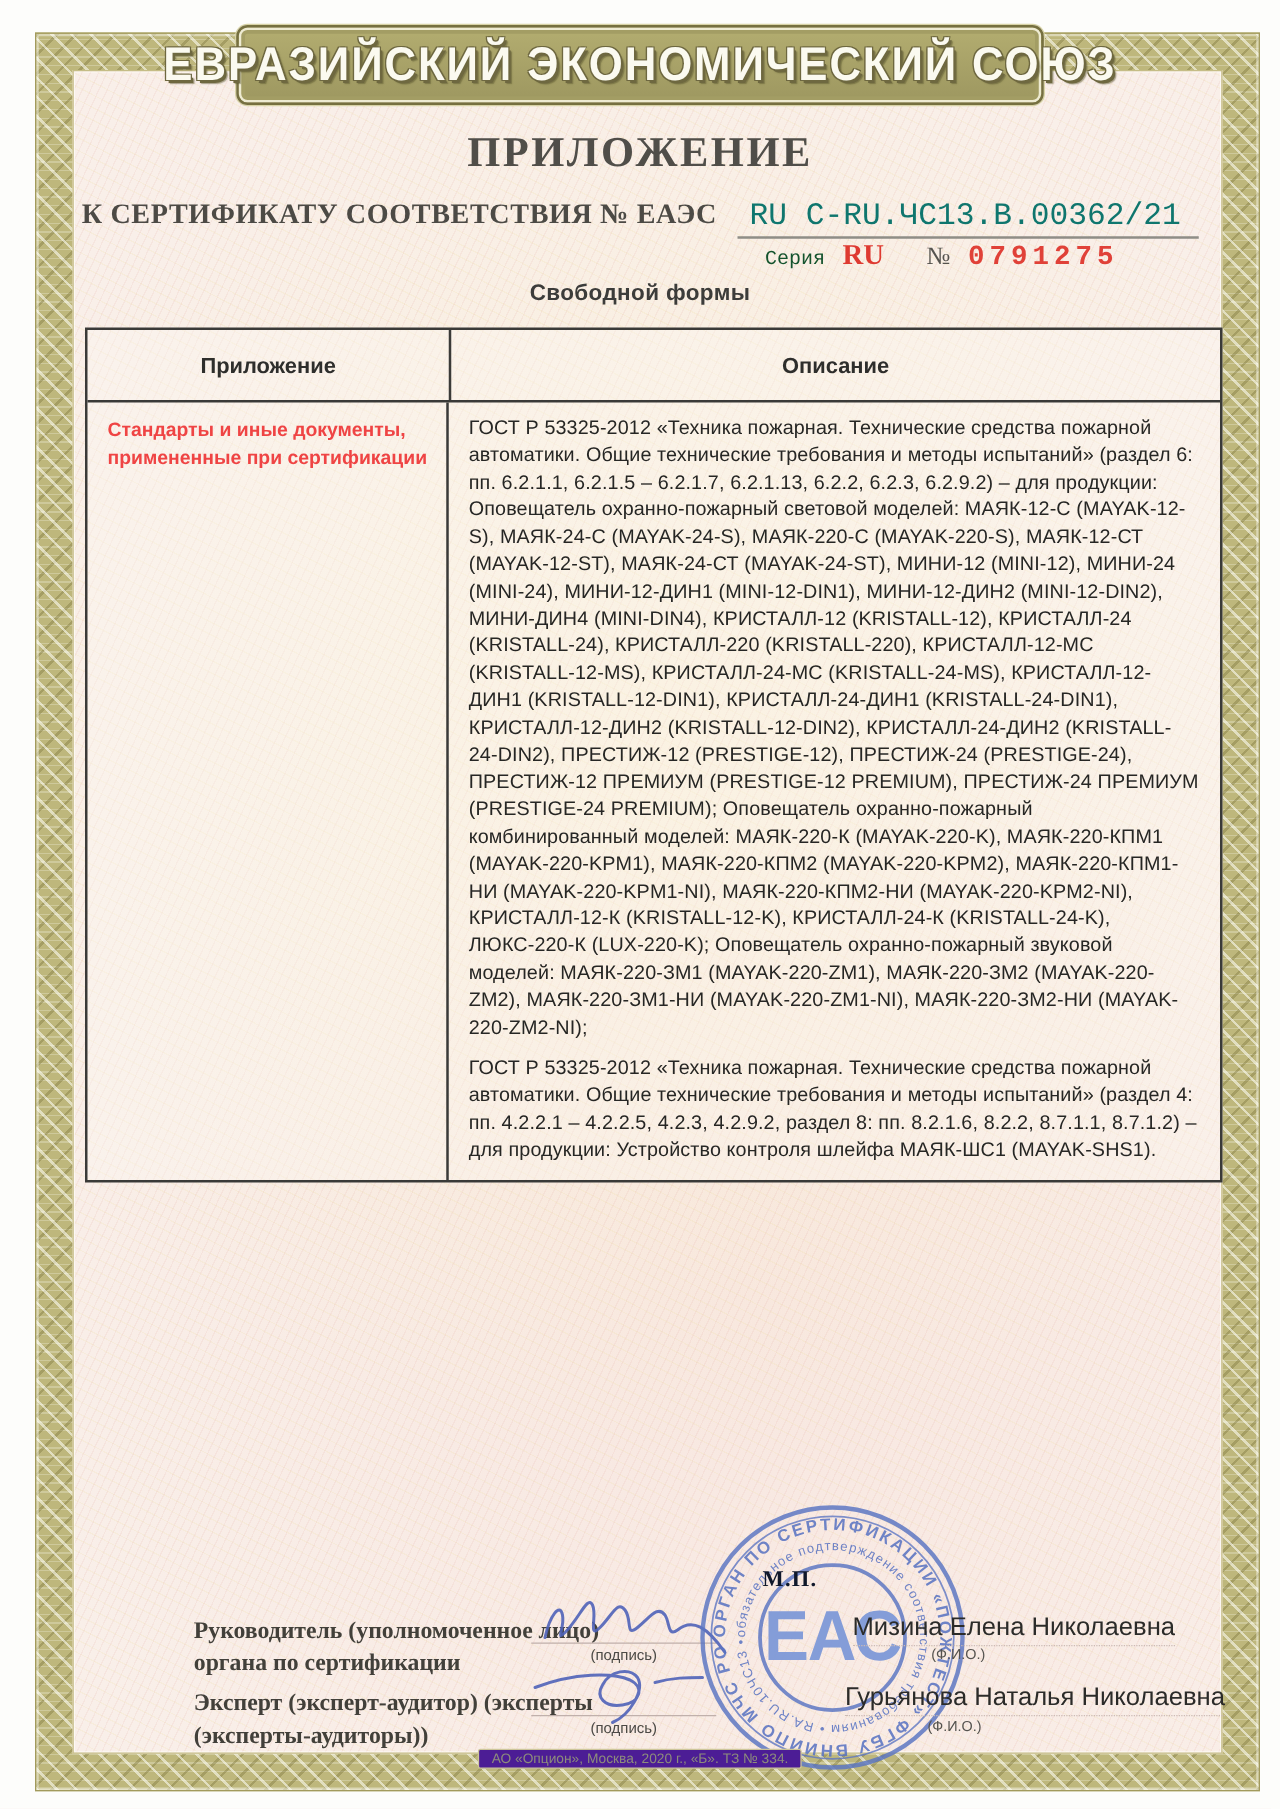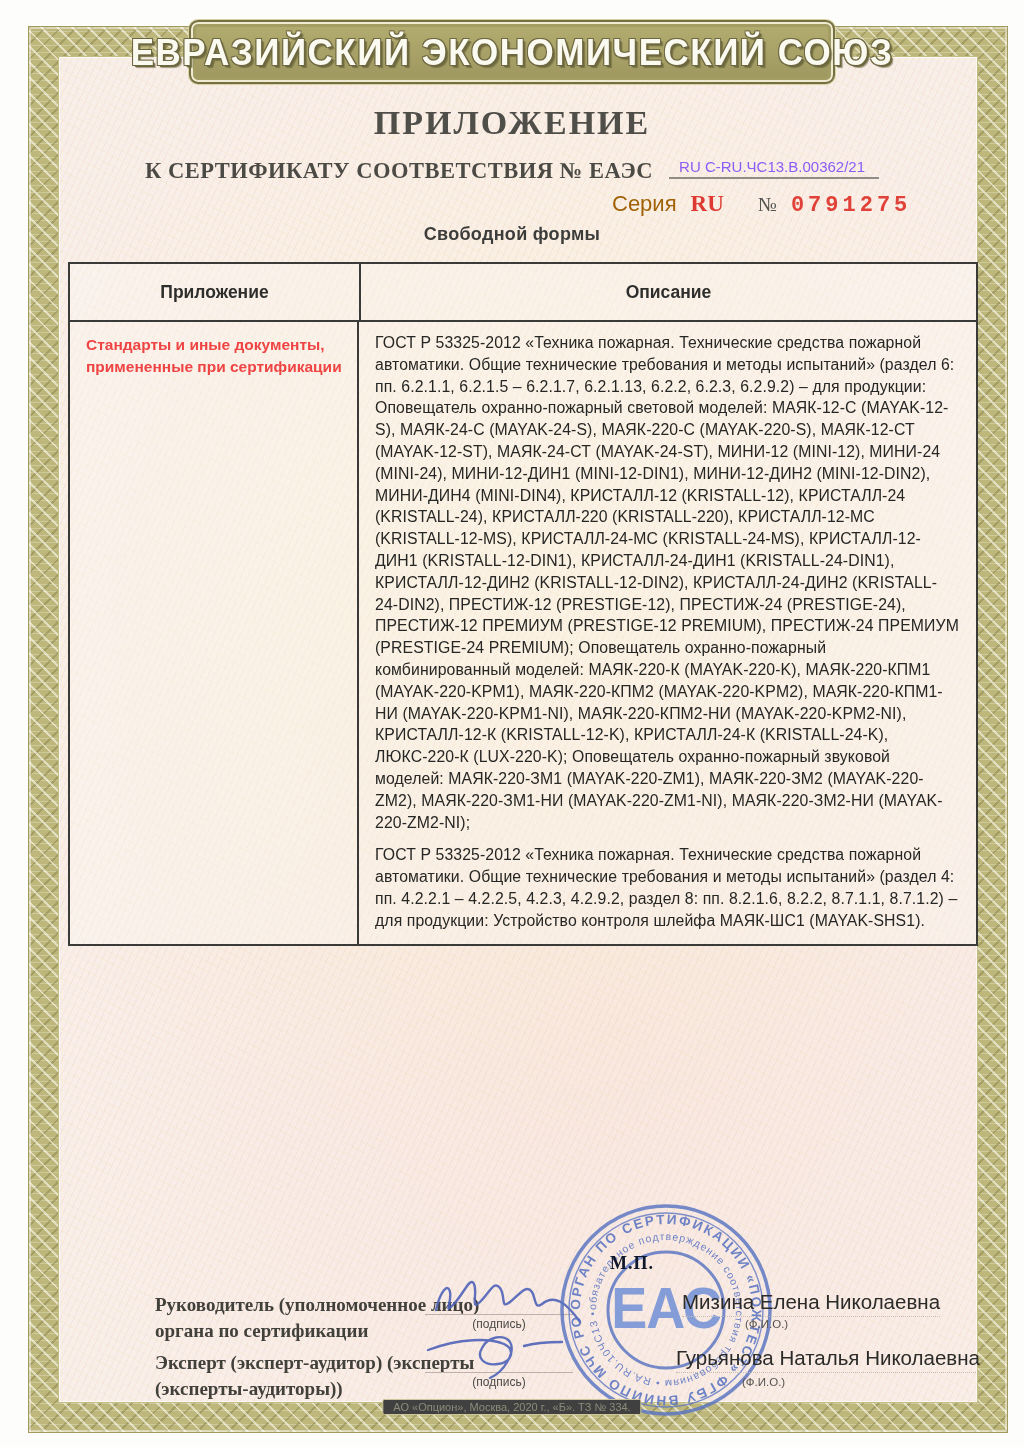--- a/index.html
+++ b/index.html
@@ -56,28 +56,28 @@
   }
   .cert-line{
     position:absolute;left:0;top:158px;width:100%;
     display:flex;justify-content:center;align-items:flex-start;gap:16px;
   }
   .cert-label{
     font-family:"Liberation Serif", serif;font-weight:700;
     font-size:22.5px;color:#4c4a45;letter-spacing:.5px;white-space:nowrap;
   }
   .cert-number{
-    font-family:Liberation Sans, sans-serif;font-size:15px;color:#8b5cf6;
+    font-family:Liberation Mono, monospace;font-size:25px;color:#0f766e;
     border-bottom:2px solid #8f8d86;padding:0 14px 2px 10px;white-space:nowrap;
   }
   .series-line{
     position:absolute;left:612px;top:191px;
     display:flex;align-items:baseline;gap:14px;white-space:nowrap;
   }
-  .series-label{font-family:Liberation Sans, sans-serif;font-size:22px;color:#a16207;}
+  .series-label{font-family:Liberation Mono, monospace;font-size:16px;color:#14532d;}
   .series-value{font-family:"Liberation Serif", serif;font-weight:700;font-size:23px;color:#de3a31;}
   .num-sign{font-family:"Liberation Serif", serif;font-size:20px;color:#55534e;margin-left:20px;}
   .blank-number{
     font-family:"Liberation Mono", monospace;font-weight:700;
     font-size:22px;letter-spacing:4px;color:#e04138;
   }
   .form-type{
     position:absolute;left:0;top:224px;width:100%;text-align:center;
     font-weight:700;font-size:18px;color:#3c3c3a;letter-spacing:.3px;
   }
@@ -123,21 +123,21 @@
   
   .stamp{position:absolute;left:550px;top:1194px;width:232px;height:232px;opacity:.92;}
   .mp-mark{
     position:absolute;left:610px;top:1253px;
     font-family:"Liberation Serif", serif;font-weight:700;
     font-size:18px;letter-spacing:1px;color:#0f172a;
   }
   
   .print-info{
     position:absolute;left:50%;top:1399px;transform:translateX(-50%);
-    background:#404040;border:1px solid #cdc69a;border-radius:2px;
+    background:#4c1d95;border:1px solid #cdc69a;border-radius:2px;
     padding:1px 10px;font-size:11px;color:#8d8c7c;white-space:nowrap;
   }
 </style>
 </head>
 <body>
 
 <div class="frame">
   <div class="page-inner"></div>
 </div>
 

